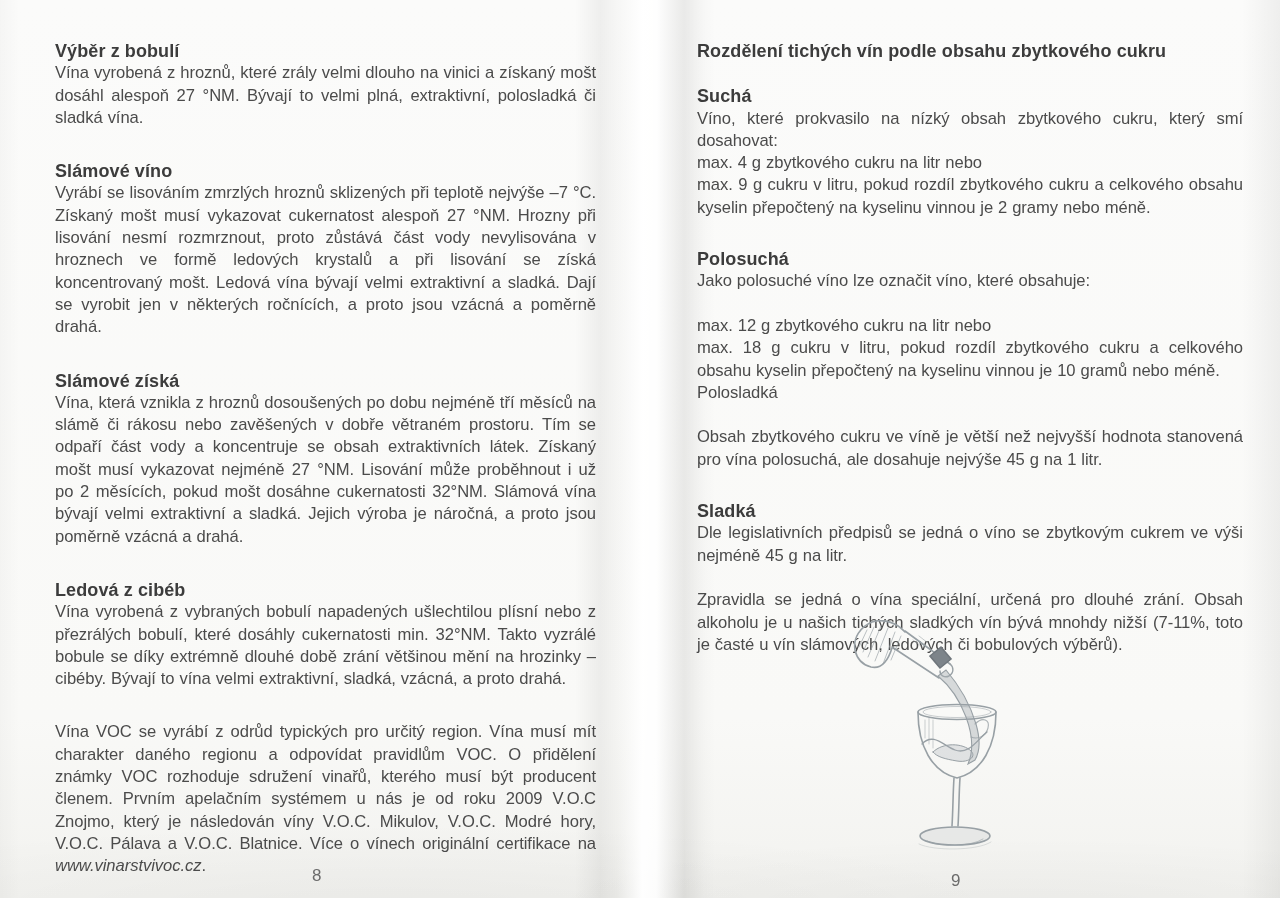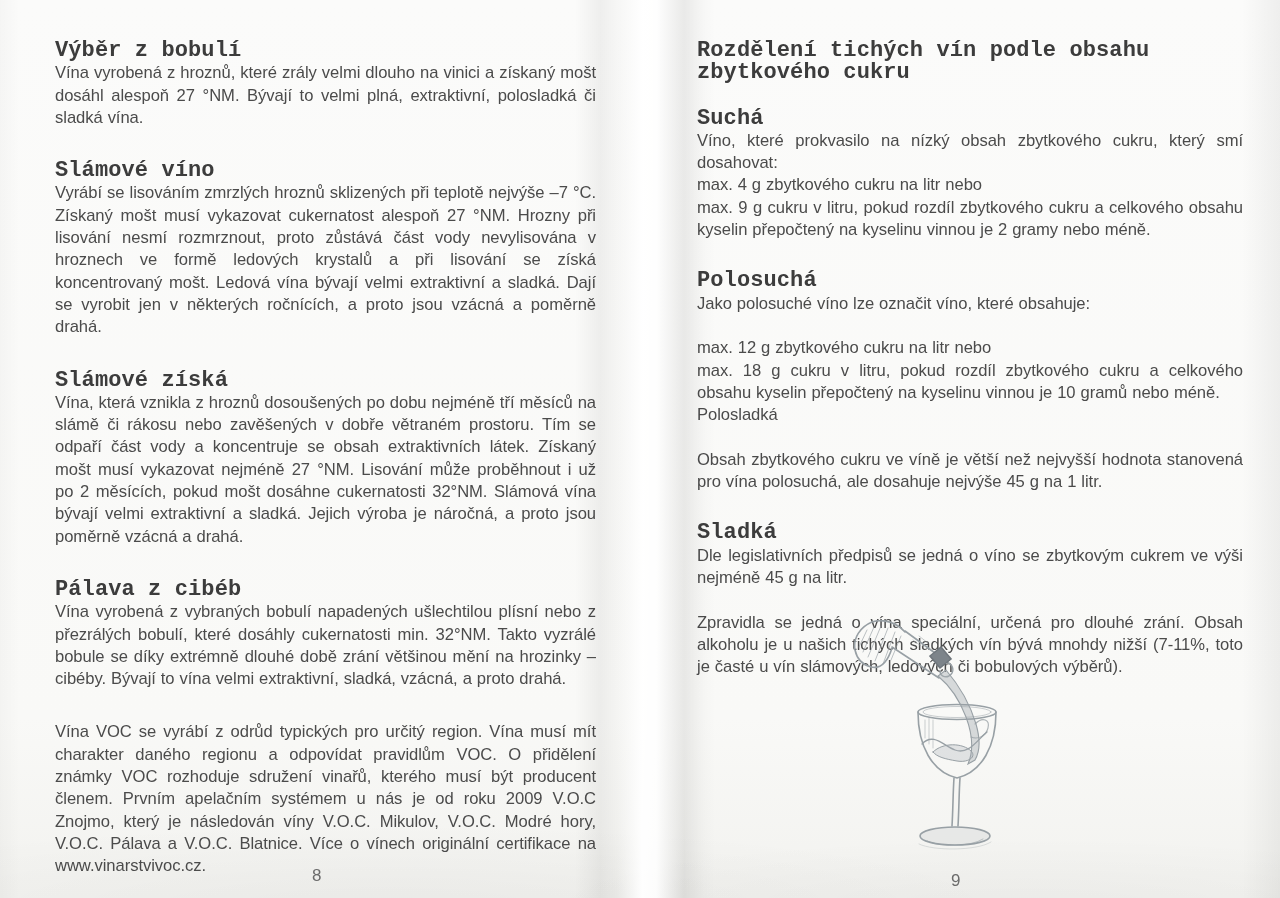--- a/index.html
+++ b/index.html
@@ -36,36 +36,35 @@
   .edge-left {
     position: absolute; top: 0; bottom: 0; left: 0; width: 20px;
     background: linear-gradient(270deg, rgba(0,0,0,0) 0%, rgba(0,0,0,0.025) 100%);
   }
   .page-col { position: absolute; top: 40px; }
   .col-left  { left: 55px;  width: 541px; }
   .col-right { left: 697px; width: 546px; }
   .section { margin-top: 31px; }
   .section.first { margin-top: 0; }
   h2.sec-heading, h1.page-heading {
-    font-size: 22px; line-height: 22.3px;
+    font-size: 18px; line-height: 22.3px;
     font-weight: 700; color: #3c3c3c;
     letter-spacing: 0.1px;
-    font-family: Liberation Mono, monospace;
   }
   h1.page-heading { margin-bottom: 0; }
   .body-text {
     font-size: 16.6px; line-height: 22.3px;
     text-align: justify; color: #4b4b4b;
     white-space: pre-line;
     letter-spacing: -0.05px;
     word-spacing: 0.4px;
   }
   .col-right .section { margin-top: 29px; }
   .col-right .section.first { margin-top: 23px; }
-  .url-em { }
+  .url-em { font-style: italic; }
   .page-number {
     position: absolute;
     font-size: 17px; color: #6b6b6b;
   }
   .pn-left  { left: 312px; top: 866px; }
   .pn-right { left: 951px; top: 871px; }
   .illustration {
     position: absolute; left: 853px; top: 620px;
     width: 212px; height: 258px;
   }
@@ -87,21 +86,21 @@
       <h2 class="sec-heading">Slámové víno</h2>
       <p class="body-text">Vyrábí se lisováním zmrzlých hroznů sklizených při teplotě nejvýše –7 °C. Získaný mošt musí vykazovat cukernatost alespoň 27 °NM. Hrozny při lisování nesmí rozmrznout, proto zůstává část vody nevylisována v hroznech ve formě ledových krystalů a při lisování se získá koncentrovaný mošt. Ledová vína bývají velmi extraktivní a sladká. Dají se vyrobit jen v některých ročnících, a proto jsou vzácná a poměrně drahá.</p>
     </div>
 
     <div class="section">
       <h2 class="sec-heading">Slámové získá</h2>
       <p class="body-text">Vína, která vznikla z hroznů dosoušených po dobu nejméně tří měsíců na slámě či rákosu nebo zavěšených v dobře větraném prostoru. Tím se odpaří část vody a koncentruje se obsah extraktivních látek. Získaný mošt musí vykazovat nejméně 27 °NM. Lisování může proběhnout i už po 2 měsících, pokud mošt dosáhne cukernatosti 32°NM. Slámová vína bývají velmi extraktivní a sladká. Jejich výroba je náročná, a proto jsou poměrně vzácná a drahá.</p>
     </div>
 
     <div class="section">
-      <h2 class="sec-heading">Pálava z cibéb</h2>
+      <h2 class="sec-heading">Ledová z cibéb</h2>
       <p class="body-text">Vína vyrobená z vybraných bobulí napadených ušlechtilou plísní nebo z přezrálých bobulí, které dosáhly cukernatosti min. 32°NM. Takto vyzrálé bobule se díky extrémně dlouhé době zrání většinou mění na hrozinky – cibéby. Bývají to vína velmi extraktivní, sladká, vzácná, a proto drahá.</p>
     </div>
 
     <div class="section">
       <p class="body-text"><span>Vína VOC se vyrábí z odrůd typických pro určitý region. Vína musí mít charakter daného regionu a odpovídat pravidlům VOC. O přidělení známky VOC rozhoduje sdružení vinařů, kterého musí být producent členem. Prvním apelačním systémem u nás je od roku 2009 V.O.C Znojmo, který je následován víny V.O.C. Mikulov, V.O.C. Modré hory, V.O.C. Pálava a V.O.C. Blatnice. Více o vínech originální certifikace na </span><span class="url-em">www.vinarstvivoc.cz</span><span>.</span></p>
     </div>
 
   </div>
 
   <div class="page-col col-right">

